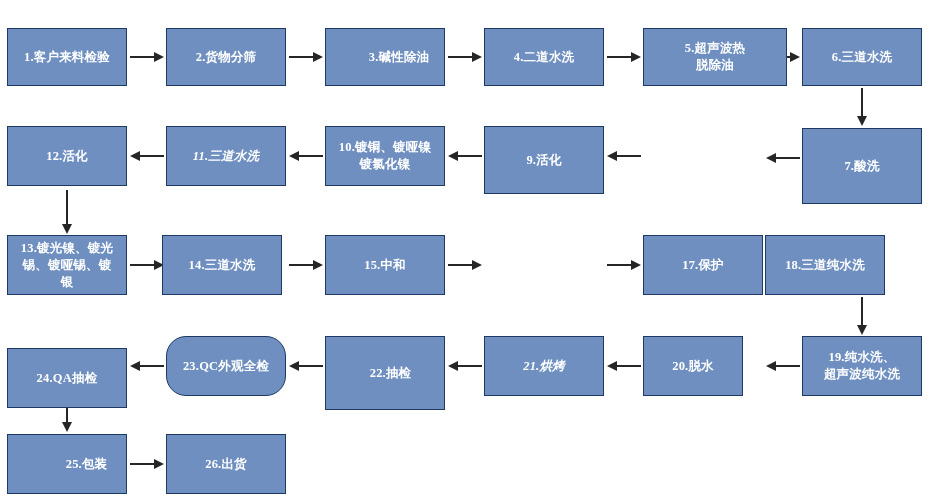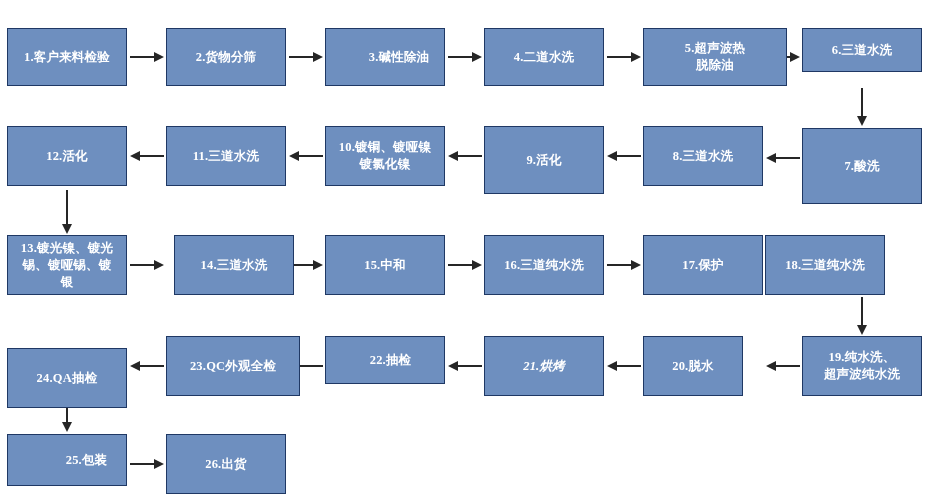--- a/index.html
+++ b/index.html
@@ -157,38 +157,36 @@
     <div class="arrow right" style="left: 130px; top: 454px; width: 34px; height: 20px;">
       <div class="shaft"></div>
       <div class="head"></div>
     </div>
     <div class="node" style="left: 7px; top: 28px; width: 120px; height: 58px;">1.客户来料检验</div>
     <div class="node" style="left: 166px; top: 28px; width: 120px; height: 58px;">2.货物分筛</div>
     <div class="node" style="left: 325px; top: 28px; width: 120px; height: 58px; padding-left: 33px;">3.碱性除油</div>
     <div class="node" style="left: 484px; top: 28px; width: 120px; height: 58px;">4.二道水洗</div>
     <div class="node" style="left: 643px; top: 28px; width: 144px; height: 58px;">5.超声波热
 脱除油</div>
-    <div class="node" style="left: 802px; top: 28px; width: 120px; height: 44px;">6.三道水洗</div>
+    <div class="node" style="left: 802px; top: 28px; width: 120px; height: 58px;">6.三道水洗</div>
     <div class="node" style="left: 802px; top: 128px; width: 120px; height: 76px;">7.酸洗</div>
-    <div class="node" style="left: 643px; top: 126px; width: 120px; height: 60px;">8.三道水洗</div>
     <div class="node" style="left: 484px; top: 126px; width: 120px; height: 68px;">9.活化</div>
     <div class="node" style="left: 325px; top: 126px; width: 120px; height: 60px;">10.镀铜、镀哑镍
 镀氯化镍</div>
-    <div class="node" style="left: 166px; top: 126px; width: 120px; height: 60px;">11.三道水洗</div>
+    <div class="node" style="left: 166px; top: 126px; width: 120px; height: 60px; font-style: italic;">11.三道水洗</div>
     <div class="node" style="left: 7px; top: 126px; width: 120px; height: 60px;">12.活化</div>
     <div class="node" style="left: 7px; top: 235px; width: 120px; height: 60px;">13.镀光镍、镀光
 锡、镀哑锡、镀
 银</div>
-    <div class="node" style="left: 174px; top: 235px; width: 120px; height: 60px; text-align: center;">14.三道水洗</div>
+    <div class="node" style="left: 162px; top: 235px; width: 120px; height: 60px; text-align: center;">14.三道水洗</div>
     <div class="node" style="left: 325px; top: 235px; width: 120px; height: 60px;">15.中和</div>
-    <div class="node" style="left: 484px; top: 235px; width: 120px; height: 60px;">16.三道纯水洗</div>
     <div class="node" style="left: 643px; top: 235px; width: 120px; height: 60px;">17.保护</div>
     <div class="node" style="left: 765px; top: 235px; width: 120px; height: 60px;">18.三道纯水洗</div>
     <div class="node" style="left: 802px; top: 336px; width: 120px; height: 60px;">19.纯水洗、
 超声波纯水洗</div>
     <div class="node" style="left: 643px; top: 336px; width: 100px; height: 60px;">20.脱水</div>
     <div class="node" style="left: 484px; top: 336px; width: 120px; height: 60px; font-style: italic;">21.烘烤</div>
-    <div class="node" style="left: 325px; top: 336px; width: 120px; height: 48px; padding-left: 16px;">22.抽检</div>
-    <div class="node" style="left: 166px; top: 336px; width: 134px; height: 60px;">23.QC外观全检</div>
+    <div class="node" style="left: 325px; top: 336px; width: 120px; height: 74px; padding-left: 16px;">22.抽检</div>
+    <div class="node" style="left: 166px; top: 336px; width: 120px; height: 60px; border-radius: 20px;">23.QC外观全检</div>
     <div class="node" style="left: 7px; top: 348px; width: 120px; height: 60px;">24.QA抽检</div>
-    <div class="node" style="left: 7px; top: 434px; width: 120px; height: 52px; padding-left: 44px;">25.包装</div>
+    <div class="node" style="left: 7px; top: 434px; width: 120px; height: 60px; padding-left: 44px;">25.包装</div>
     <div class="node" style="left: 166px; top: 434px; width: 120px; height: 60px;">26.出货</div>
   </div>
 
 </body></html>

